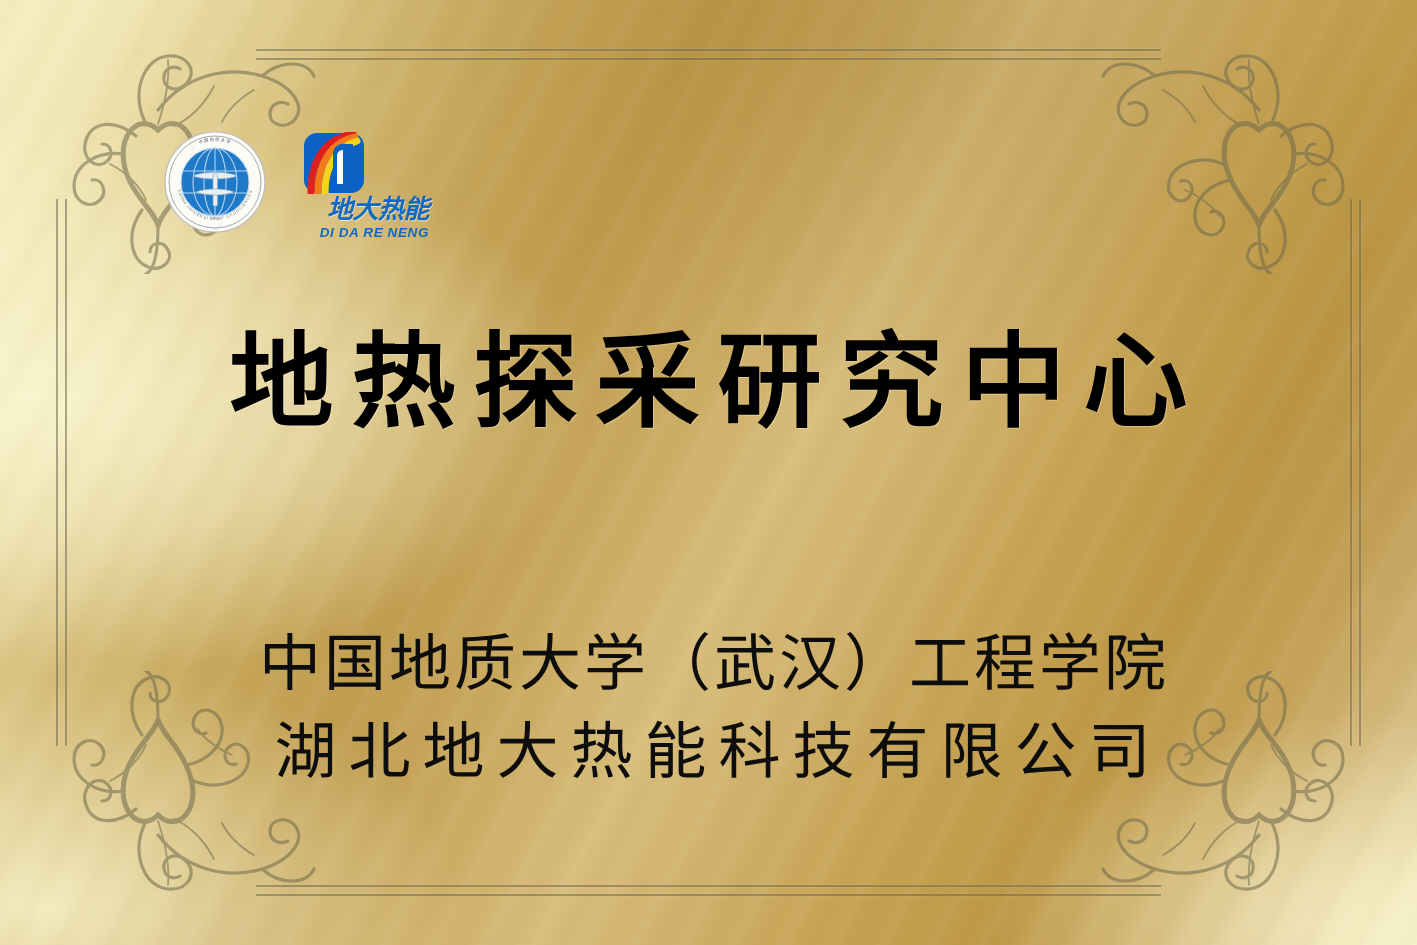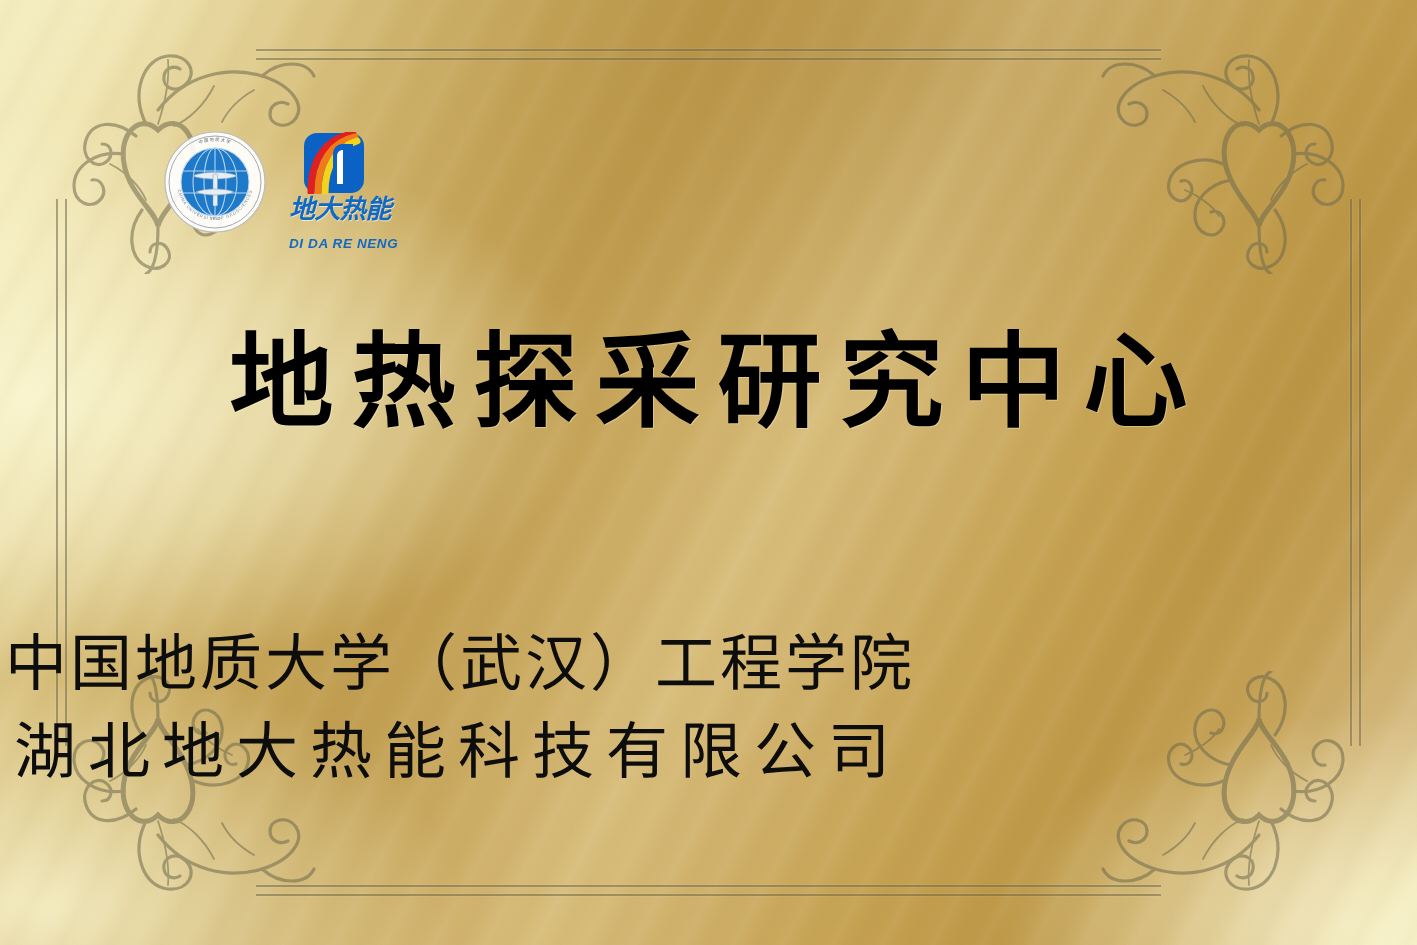--- a/index.html
+++ b/index.html
@@ -121,56 +121,56 @@
   .brand-mark { width: 62px; height: 62px; margin: 2px 0 2px 14px; }
   .brand-mark svg { width: 100%; height: 100%; display:block; }
   .brand-cn {
     font-family: "DejaVu Sans", "Liberation Sans", sans-serif;
     font-weight: 700;
     font-style: italic;
     font-size: 26px;
     letter-spacing: -0.5px;
     color: #1269c4;
     line-height: 1;
-    text-align: left;
+    text-align: right;
     margin-top: 2px;
     text-shadow: 0.5px 0.5px 0 rgba(255,255,255,0.6);
   }
   .brand-en {
     font-family: "Liberation Sans", sans-serif;
     font-weight: 700;
     font-style: italic;
     font-size: 13.5px;
     letter-spacing: 0.6px;
     color: #1269c4;
-    text-align: left;
-    margin-top: 14px;
+    text-align: right;
+    margin-top: 3px;
   }
 
   
   .main-title {
     position: absolute;
     left: 0; right: 0;
     top: 326px;
     text-align: center;
     font-family: "DejaVu Sans", "Liberation Sans", sans-serif;
     font-weight: 700;
     font-size: 104px;
     line-height: 1.08;
     letter-spacing: 18px;
     text-indent: 18px;
     color: #000000;
     text-shadow: 1px 1px 0 rgba(255,248,210,0.35);
   }
 
   .subtitle-block {
     position: absolute;
-    left: 2px; right: 0;
+    left: 8px; right: 0;
     top: 620px;
-    text-align: left;
+    text-align: center;
   }
   .subtitle-line {
     font-family: "DejaVu Sans", "Liberation Sans", sans-serif;
     font-weight: 400;
     font-size: 62px;
     line-height: 1.42;
     letter-spacing: 3px;
     text-indent: 3px;
     color: #0d0d0d;
   }

